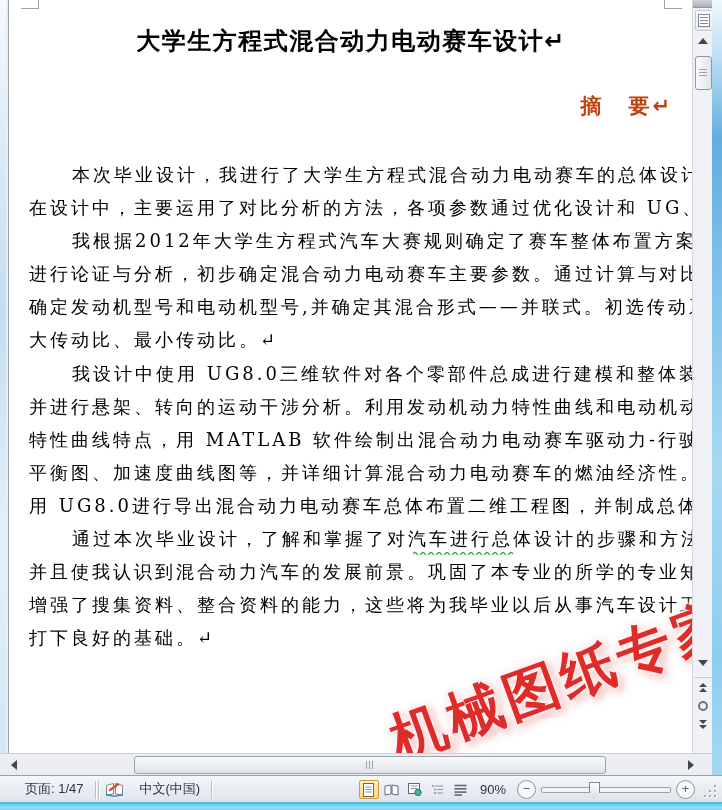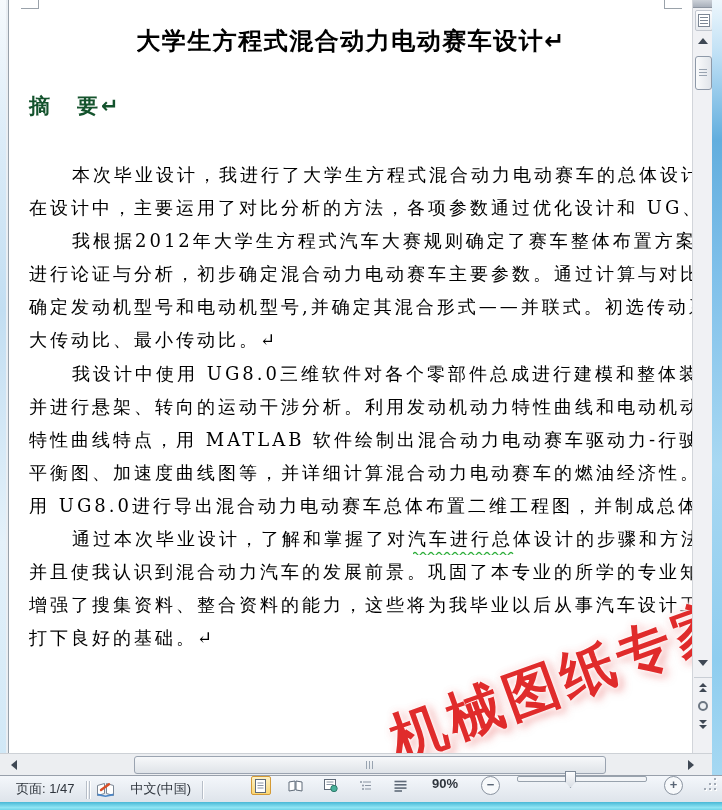--- a/index.html
+++ b/index.html
@@ -18,22 +18,22 @@
   .page{position:absolute;left:8px;top:0;width:684px;height:753px;background:#ffffff;
         border-left:1px solid #97a1ab;}
   .crop{position:absolute;width:17px;height:8px;}
   .crop-tl{left:12px;top:0;border-bottom:1px solid #9aa2aa;border-right:1px solid #9aa2aa;}
   .crop-tr{left:655px;top:0;border-bottom:1px solid #9aa2aa;border-left:1px solid #9aa2aa;}
 
   .doc-title{position:absolute;left:20px;width:644px;top:22px;height:38px;line-height:38px;
     text-align:center;font-family:"DejaVu Sans","Liberation Sans",sans-serif;
     font-weight:bold;font-size:24px;letter-spacing:1.5px;color:#000;}
   .doc-heading{position:absolute;left:20px;width:644px;top:90px;height:32px;line-height:32px;
-    text-align:left;font-family:"DejaVu Sans","Liberation Sans",sans-serif;
-    font-weight:bold;font-size:21px;letter-spacing:3px;color:#14532d;}
+    text-align:right;font-family:"DejaVu Sans","Liberation Sans",sans-serif;
+    font-weight:bold;font-size:21px;letter-spacing:3px;color:#c2410c;}
   .lines{position:absolute;left:20px;top:158px;width:664px;}
   .ln{height:33.1px;line-height:33.1px;font-size:18px;letter-spacing:3px;color:#000;
       font-family:"DejaVu Serif","Liberation Serif",serif;
       white-space:nowrap;overflow:hidden;}
   .ln.indent{padding-left:43px;}
 
   .squiggle{position:absolute;left:404px;top:551px;width:102px;height:4px;}
 
   .watermark{position:absolute;left:348px;top:606px;width:410px;height:150px;
     display:flex;align-items:center;justify-content:center;
@@ -88,26 +88,26 @@
                border-left:6px solid #3f4854;}
   .h-thumb{position:absolute;left:134px;top:2px;width:470px;height:16px;border:1px solid #9aa3b0;
      border-radius:3px;background:linear-gradient(#f7f8fa,#dfe3e8);}
   .hgrip{position:absolute;left:231px;top:4px;width:8px;height:8px;
      background:repeating-linear-gradient(90deg,#98a3b0 0 1px,transparent 1px 3px);}
 
   
   .statusbar{position:absolute;left:0;top:775px;width:722px;height:27px;
      background:linear-gradient(#f4f7fb,#dde3ea);border-top:1px solid #98a0ab;
      font-size:13px;color:#2f353d;}
-  .sb-left{position:absolute;left:0;top:0;height:27px;display:flex;align-items:center;padding-left:6px;}
+  .sb-left{position:absolute;left:0;top:0;height:27px;display:flex;align-items:center;padding-left:15px;}
   .sb-item{padding:0 10px;height:27px;line-height:26px;white-space:nowrap;}
   .sb-sep{width:1px;height:18px;background:#b7bec8;box-shadow:1px 0 0 #ffffff;margin:0 1px;}
   .sb-proof{width:30px;height:27px;display:flex;align-items:center;justify-content:center;}
 
-  .sb-right{position:absolute;right:4px;top:0;height:27px;display:flex;align-items:flex-start;gap:15px;font-weight:bold;}
+  .sb-right{position:absolute;right:4px;top:0;height:27px;display:flex;align-items:center;gap:3px;}
   .vbtn{width:20px;height:19px;display:flex;align-items:center;justify-content:center;
         border:1px solid transparent;border-radius:2px;box-sizing:border-box;}
   .vbtn.sel{border:1px solid #d49a36;background:linear-gradient(#fdf2c6,#fbd776);}
   .zoomlabel{padding:0 8px 0 6px;font-size:13px;color:#2f353d;}
   .zbtn{width:17px;height:17px;border:1px solid #8a93a0;border-radius:50%;background:#f7f9fb;
         text-align:center;line-height:15px;font-size:13px;color:#596575;}
   .ztrack{position:relative;width:128px;height:4px;border:1px solid #98a2ad;border-radius:2px;
         background:#f2f4f7;margin:0 2px;}
   .zknob{position:absolute;left:47px;top:-6px;width:9px;height:15px;border:1px solid #7f8a98;
         background:linear-gradient(#fdfdfe,#d9dee5);

